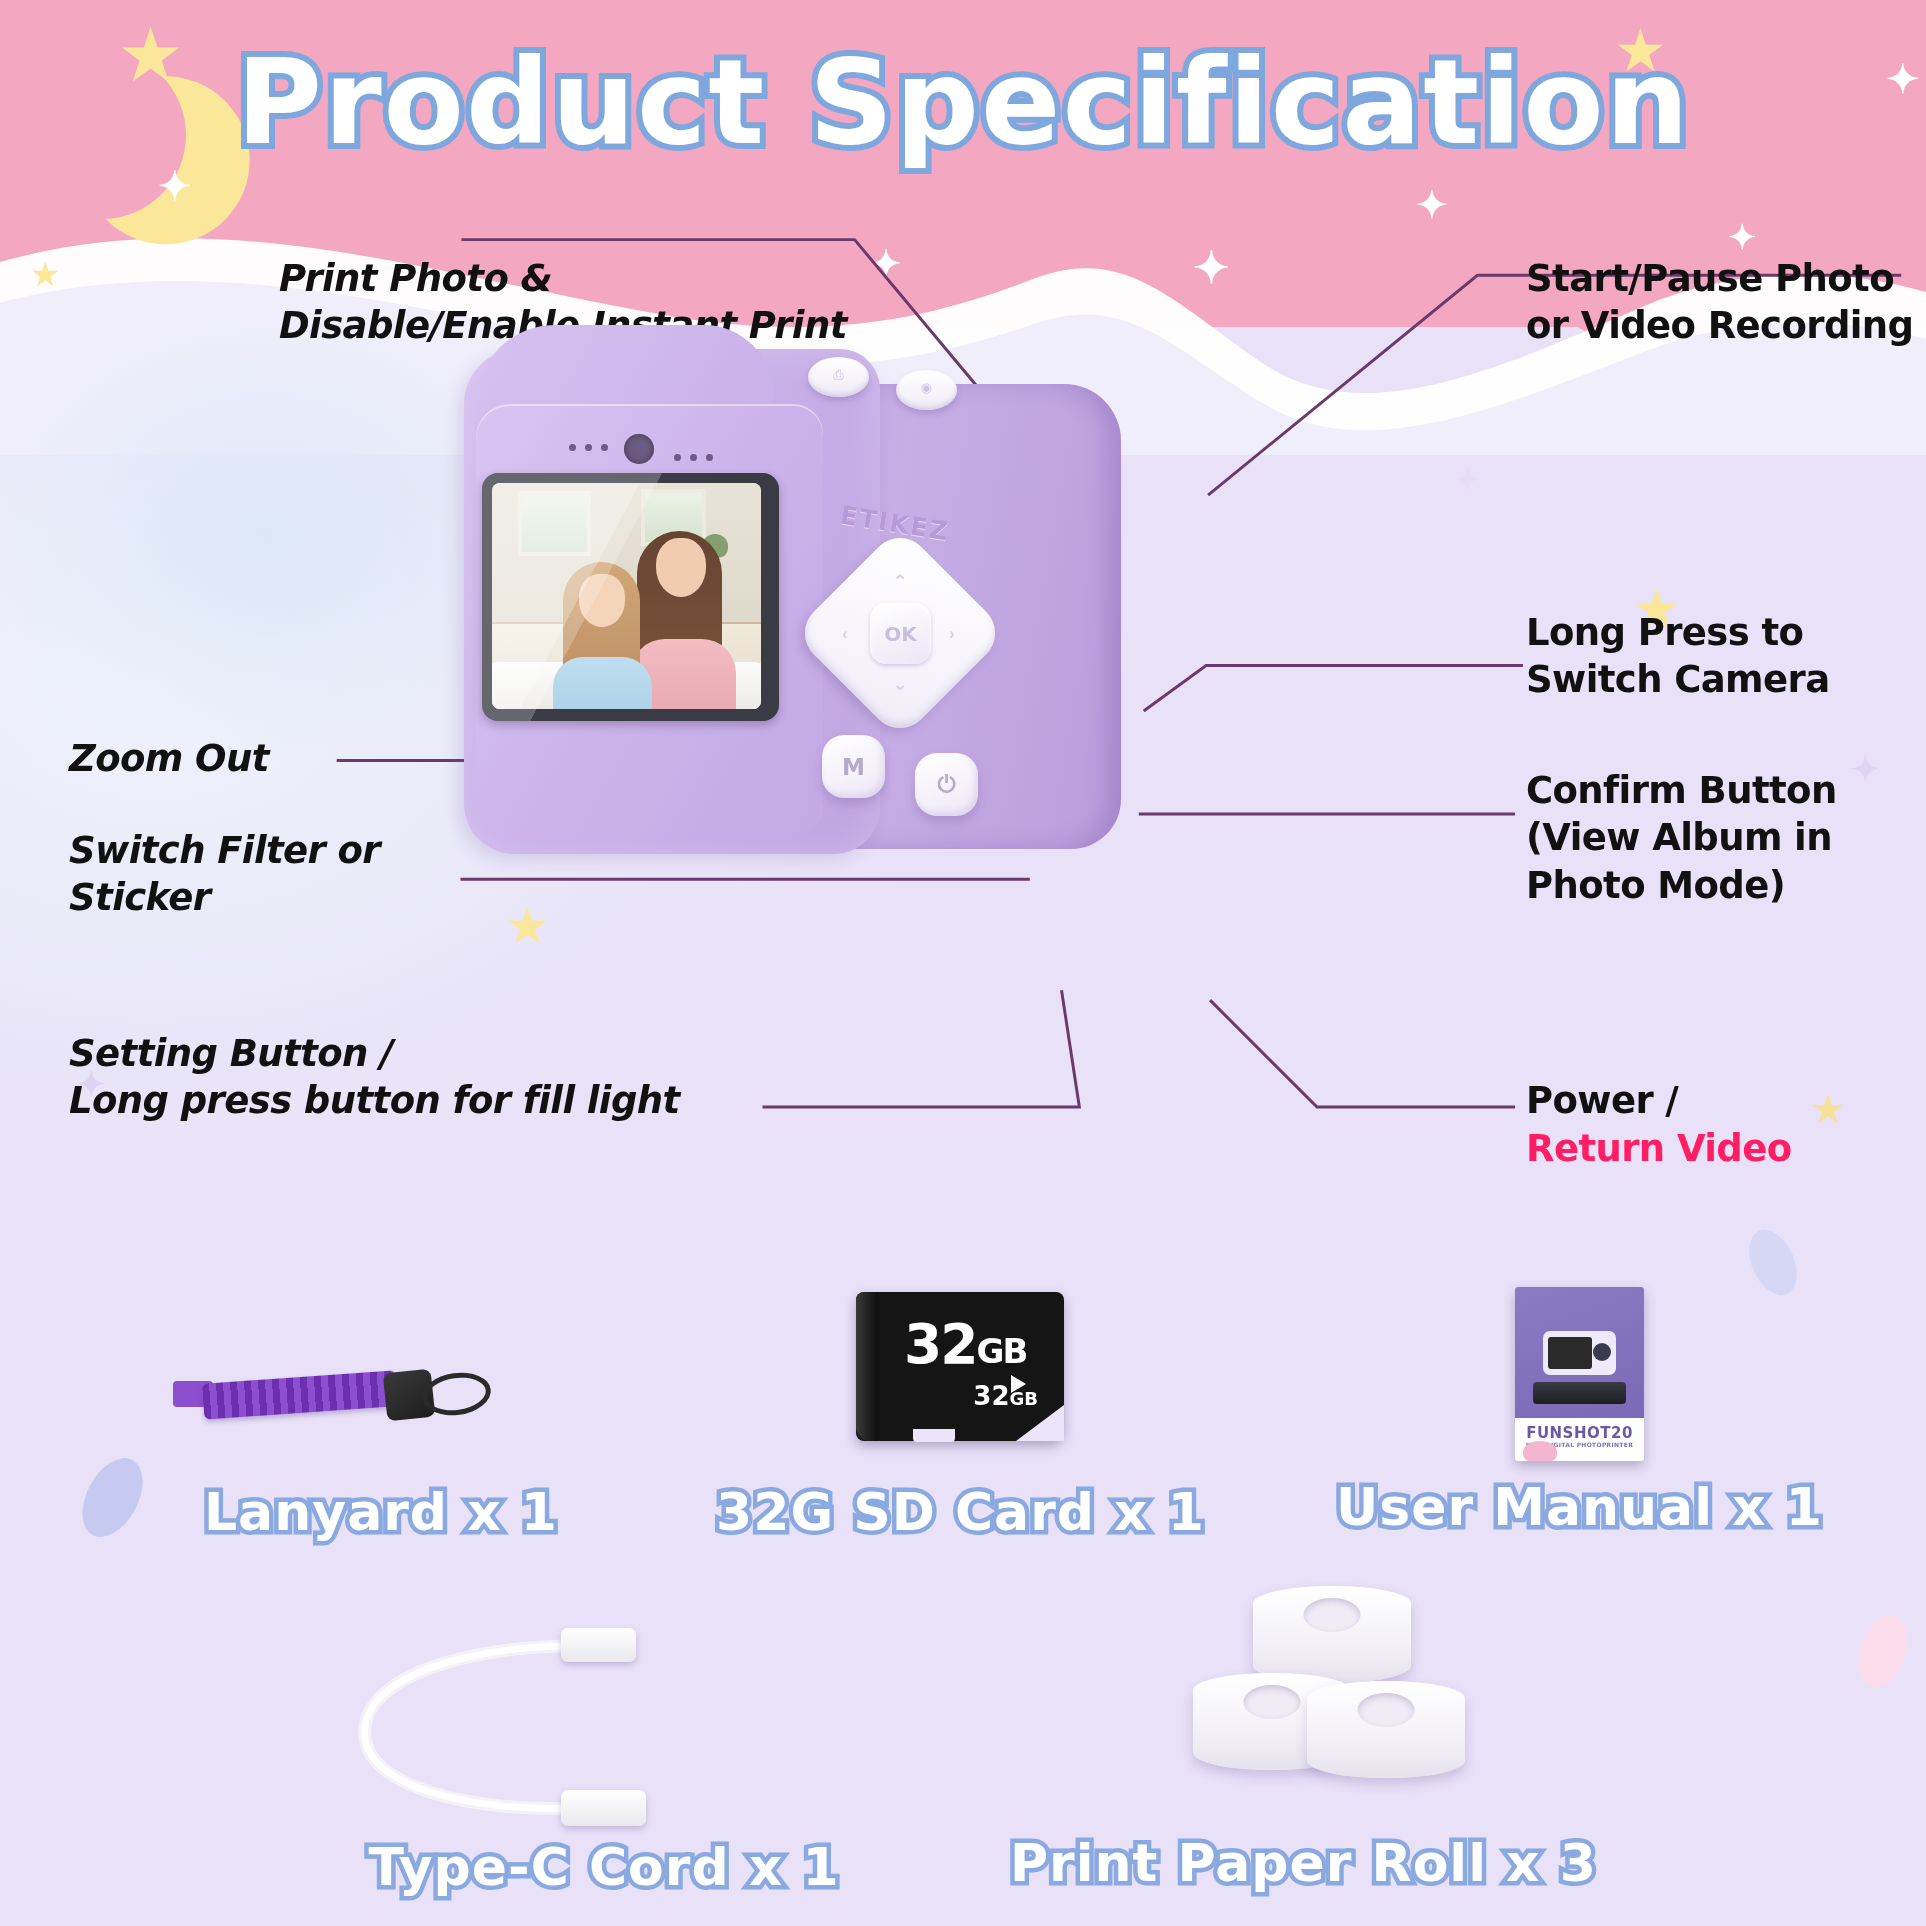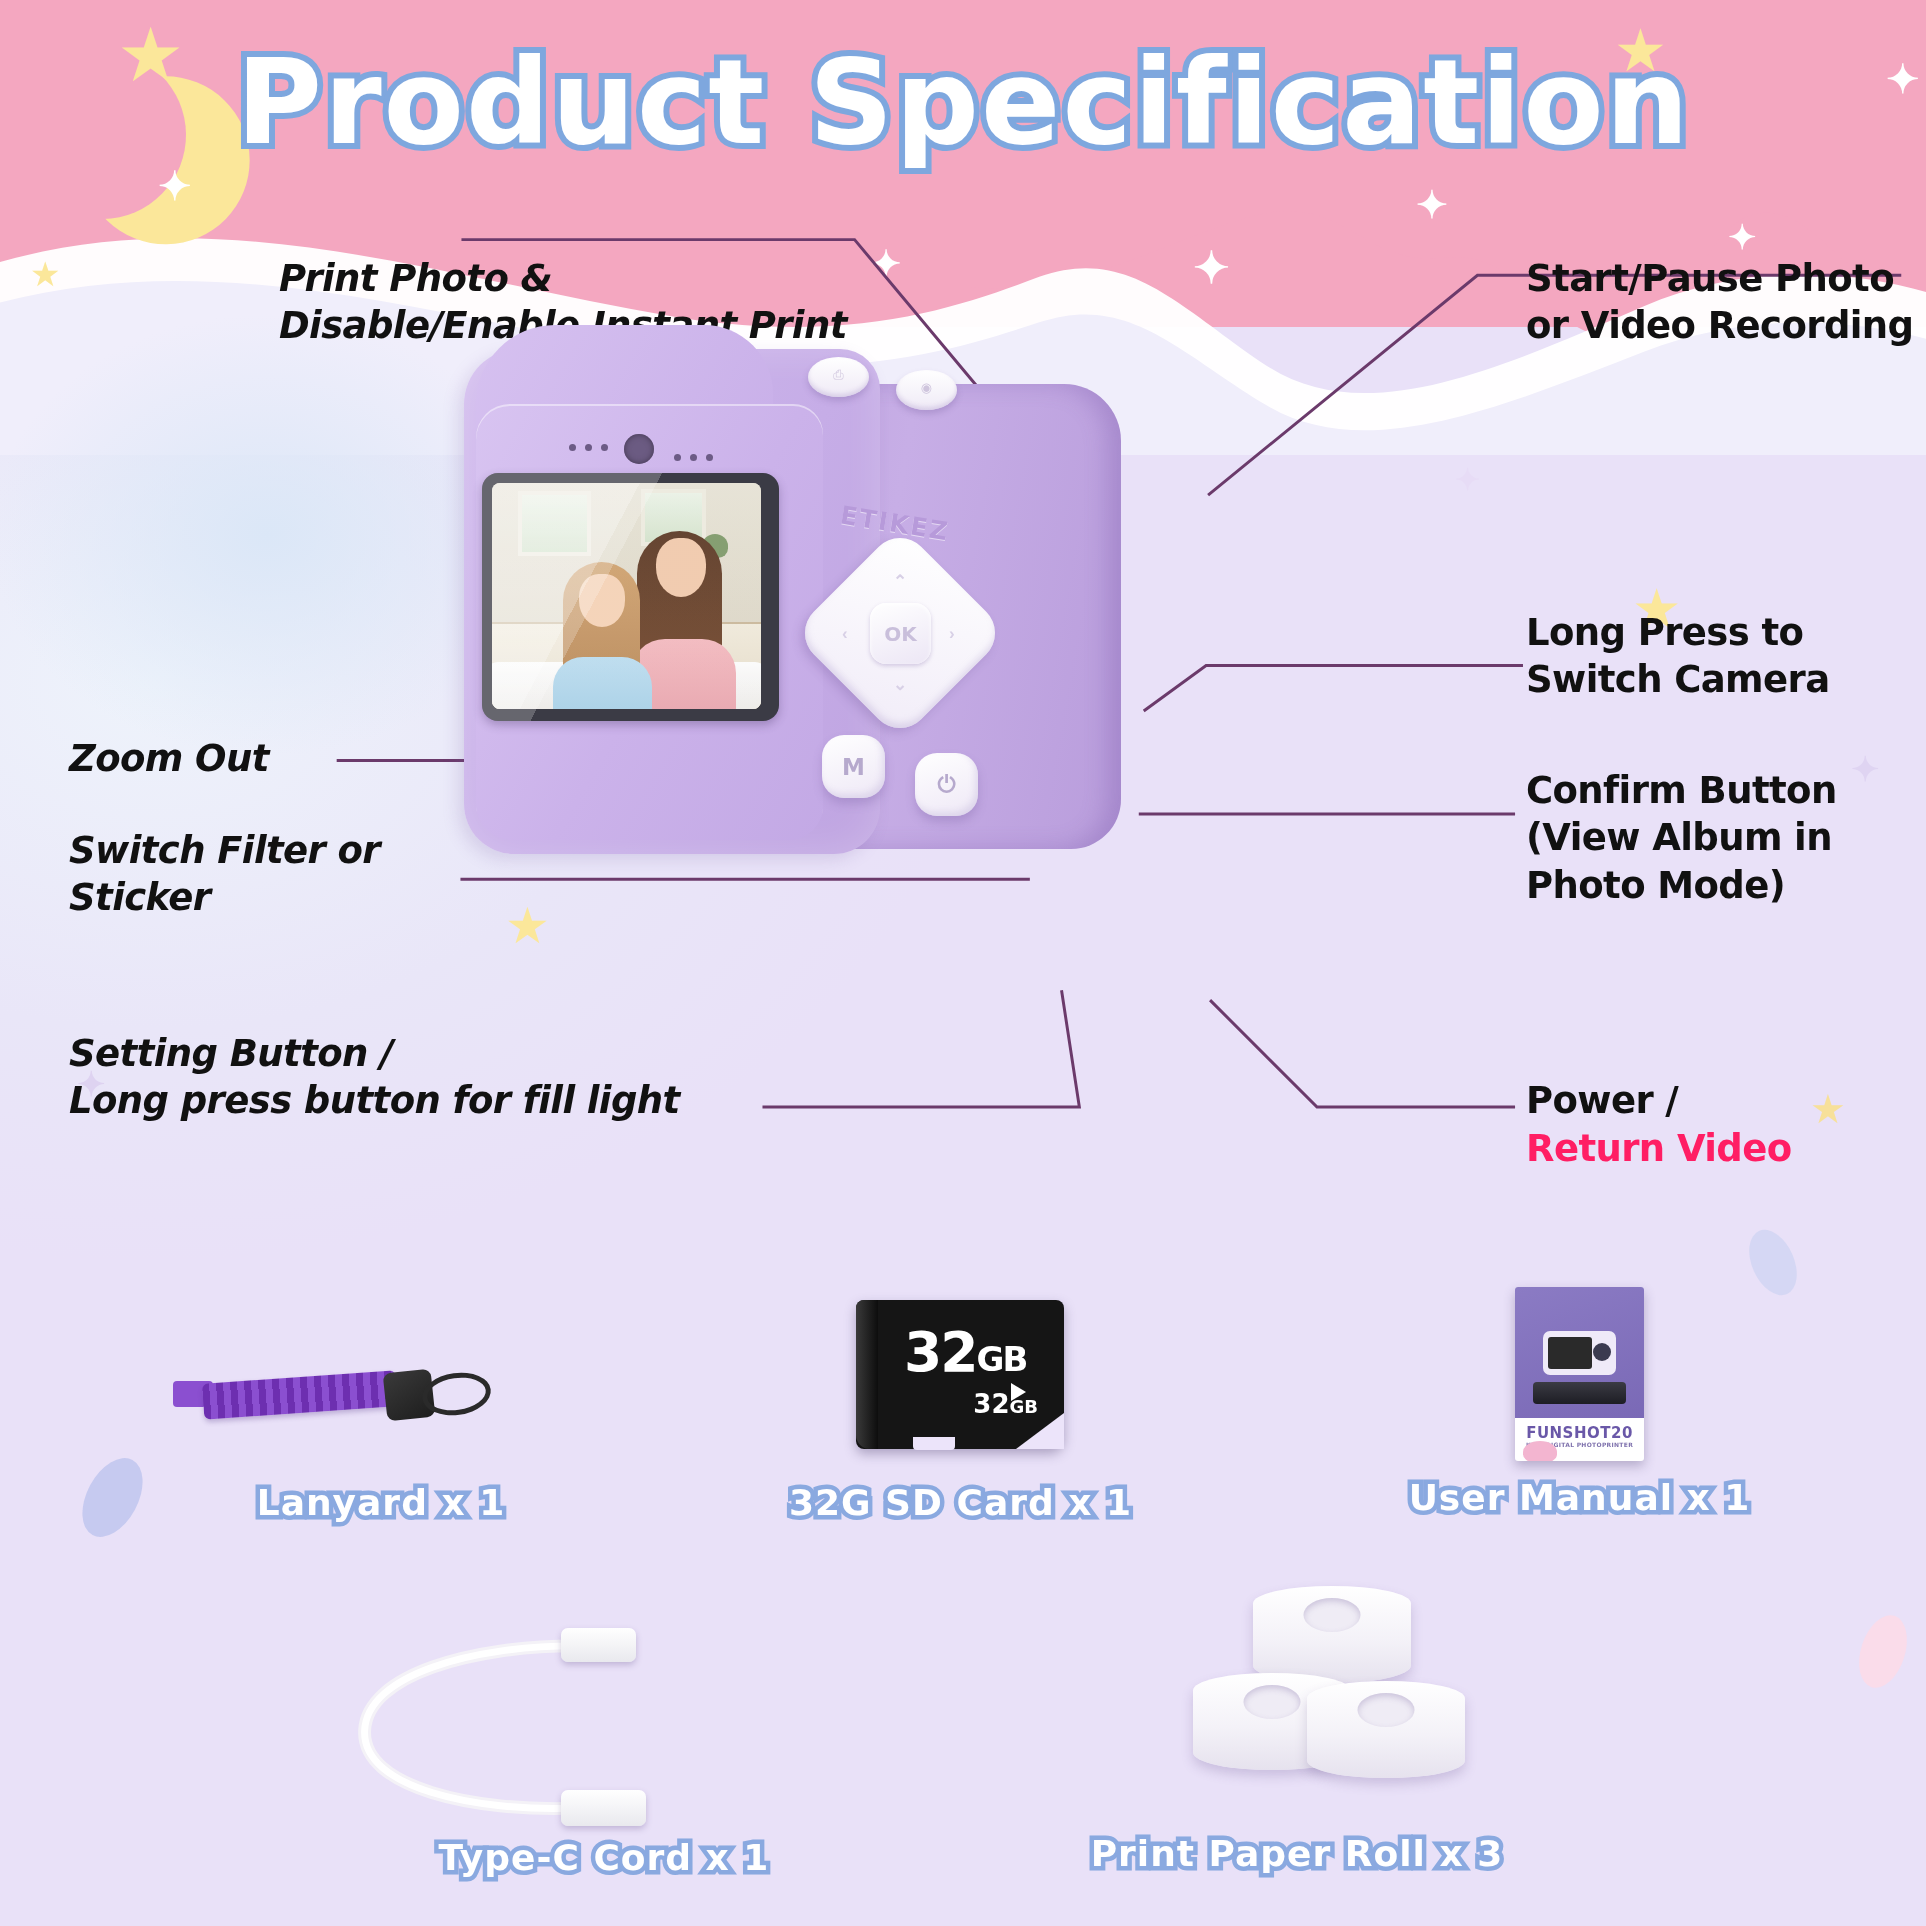--- a/index.html
+++ b/index.html
@@ -190,21 +190,21 @@
     background:linear-gradient(160deg,#ffffff,#eee8f6);
     box-shadow:0 6px 10px rgba(110,85,150,.26), inset -3px -4px 6px rgba(200,188,222,.45);
     display:flex; align-items:center; justify-content:center;
     font-family:"DejaVu Sans", sans-serif; font-weight:700; font-size:23px; color:#b6a9cd;
   }
 
   
   .acc { position:absolute; }
   .acc-label {
     position:absolute; width:100%; text-align:center;
-    font-family:"DejaVu Sans", sans-serif; font-weight:700; font-size:36px;
+    font-family:"DejaVu Sans", sans-serif; font-weight:700; font-size:52px;
     color:#ffffff; -webkit-text-stroke:9px #8aa9e0; paint-order:stroke fill;
     letter-spacing:1px; white-space:nowrap;
   }
 
   
   .lan-strap { position:absolute; left:30px; top:26px; width:194px; height:36px;
     background:repeating-linear-gradient(90deg,#6d2fb0 0 7px,#8b4fd0 7px 14px);
     border-radius:6px; transform:rotate(-4deg);
     box-shadow:0 3px 5px rgba(90,60,140,.3); }
   .lan-tip { position:absolute; left:212px; top:20px; width:48px; height:48px;
@@ -430,21 +430,21 @@
 
 <div class="acc" style="left:173px;top:1351px;width:416px;height:198px;">
   <div class="lan-cordend"></div>
   <div class="lan-strap"></div>
   <div class="lan-tip"></div>
   <div class="lan-loop"></div>
   <div class="acc-label" style="top:131px;">Lanyard x 1</div>
 </div>
 
 <div class="acc" style="left:703px;top:1292px;width:515px;height:257px;">
-  <div class="sd" style="left:153px;top:8px;text-align:center;">
+  <div class="sd" style="left:153px;top:0;text-align:center;">
     <div class="sd-notch"></div>
     <div class="sd-big">
       <span>32</span><small>GB</small>
     </div>
     <div class="sd-tri"></div>
     <div class="sd-small">
       <span>32</span><small>GB</small>
     </div>
   </div>
   <div class="acc-label" style="top:190px;">32G SD Card x 1</div>

